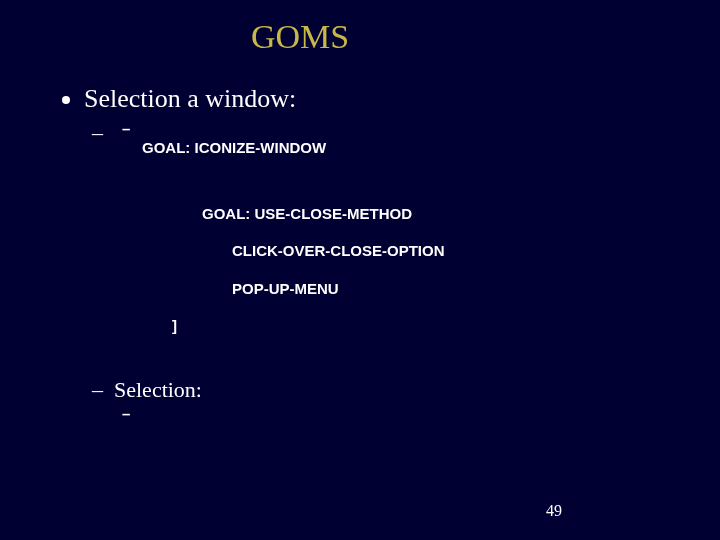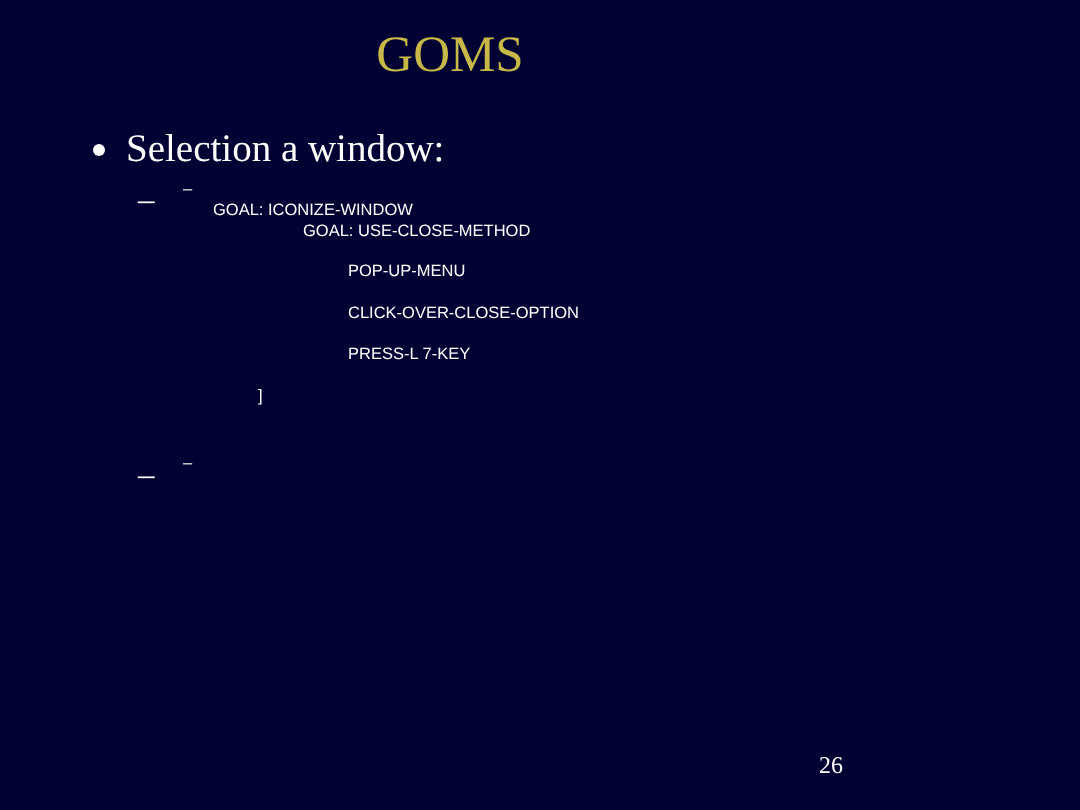--- a/index.html
+++ b/index.html
@@ -48,40 +48,41 @@
   ul.lvl2 > li::before {
     content: "–";
     position: absolute;
     left: -22px;
     top: 0;
   }
   ul.lvl3 {
     list-style: none;
     margin: 2px 0 4px 0;
     padding-left: 28px;
-    font-size: 11px;
+    font-size: 15px;
     font-family: Arial, Helvetica, sans-serif;
+    font-weight: bold;
   }
   ul.lvl3 > li {
     position: relative;
     line-height: 1.25;
   }
   ul.lvl3 > li::before {
     content: "–";
     position: absolute;
     left: -20px;
     top: 0;
   }
   .block {
     display: block;
     padding-left: 0;
     white-space: pre;
   }
   .block .l1 { padding-left: 30px; display:block; }
-  .block .l2 { padding-left: 60px; display:block; }
+  .block .l2 { padding-left: 60px; display:block;margin-top:47px; }
   .block .l3 { padding-left: 90px; display:block; }
   .page-number {
     position: absolute;
     right: 38px;
     bottom: 20px;
     font-size: 16px;
     color: #ffffff;
     font-family: "Times New Roman", Times, serif;
   }
 </style>
@@ -98,42 +99,42 @@
 
       <ul class="lvl2">
 
         <li>
 
           <ul class="lvl3">
             <li>
               <span class="block">
 <span>GOAL: ICONIZE-WINDOW</span>
 <span class="l2">GOAL: USE-CLOSE-METHOD</span>
+<span class="l3">CLICK-OVER-CLOSE-OPTION</span>
 <span class="l3">POP-UP-MENU</span>
-<span class="l3">CLICK-OVER-CLOSE-OPTION</span>
-<span class="l3">PRESS-L 7-KEY</span>
 <span class="l1">]</span>
               </span>
             </li>
           </ul>
         </li>
 
         <li>
+          <span>Selection:</span>
 
           <ul class="lvl3">
             <li>
               <span class="block">
 
 
 
 
 
               </span>
             </li>
           </ul>
         </li>
 
       </ul>
     </li>
   </ul>
 
-  <div class="page-number">26</div>
+  <div class="page-number">49</div>
 </div>
 
 </body></html>

